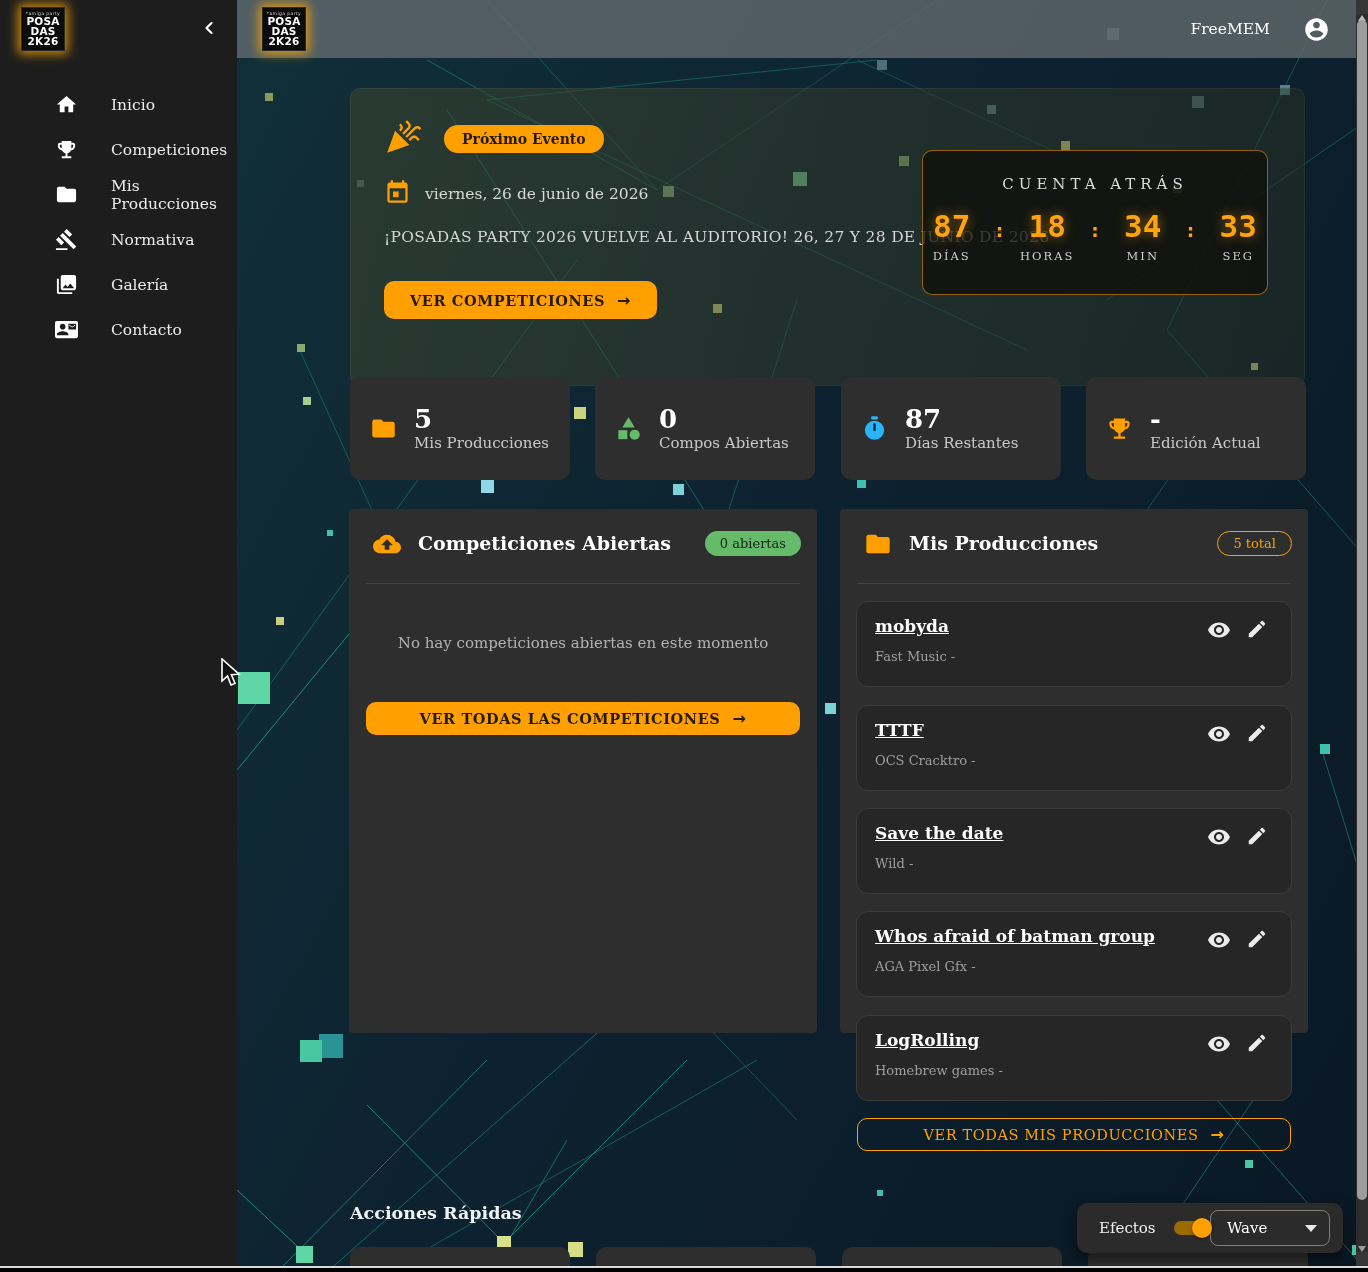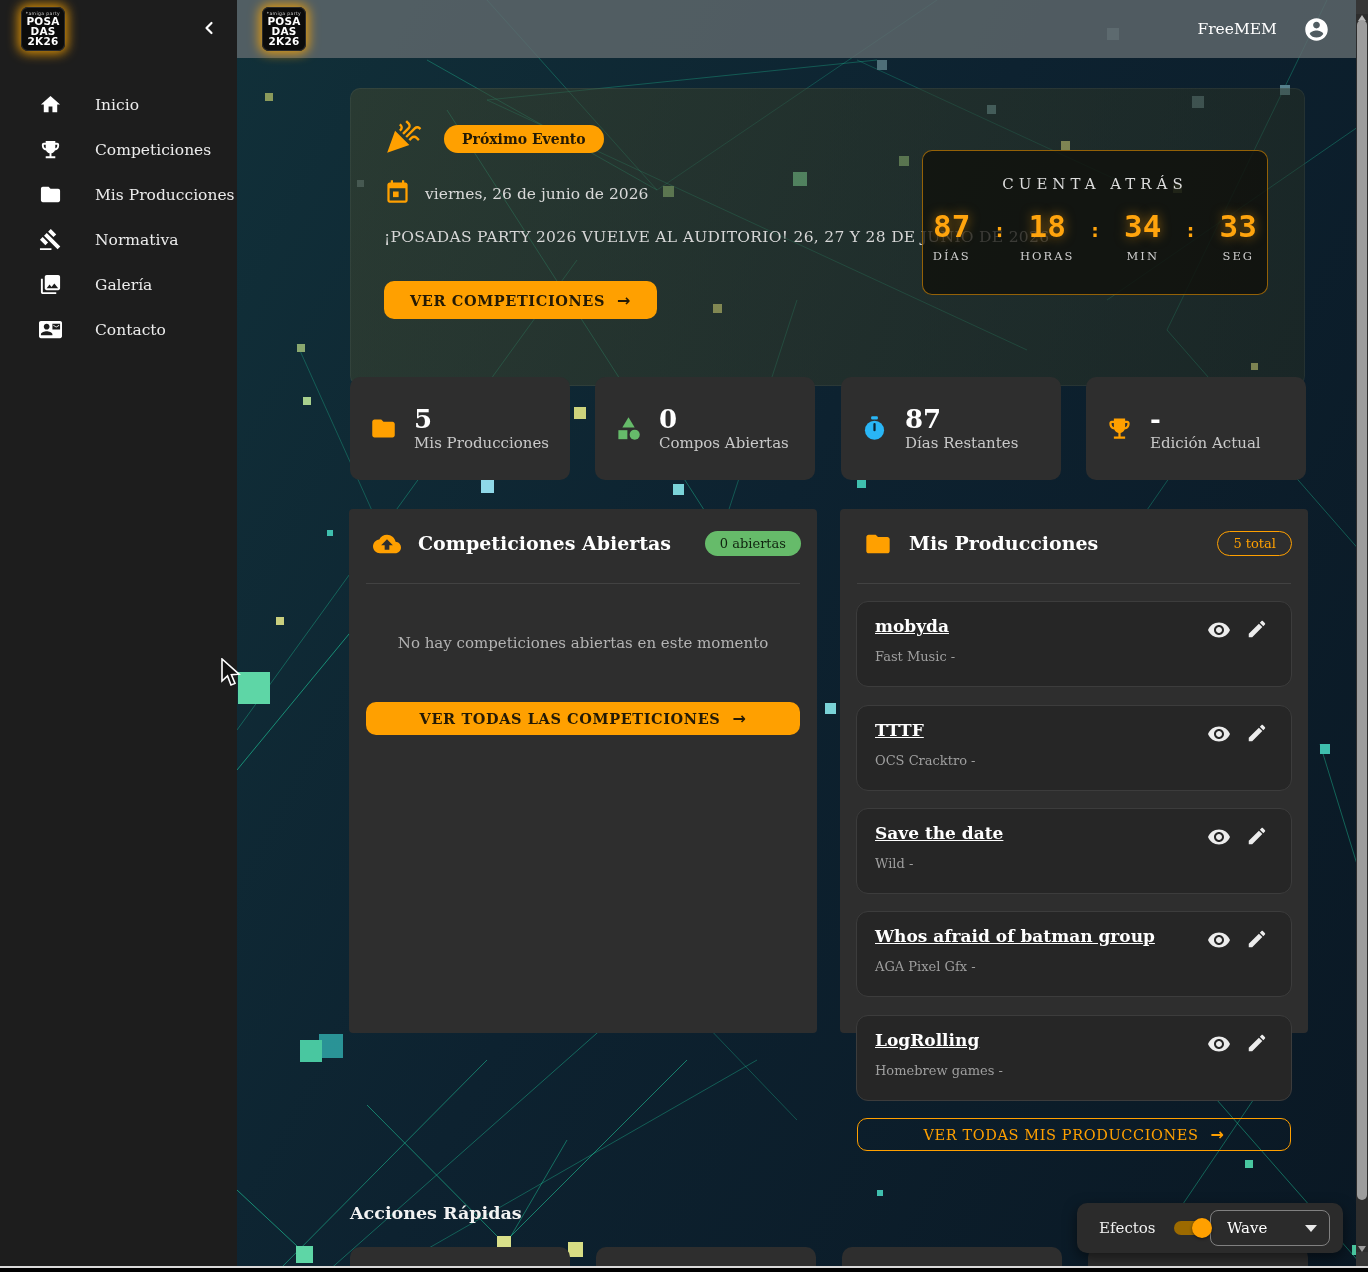--- a/index.html
+++ b/index.html
@@ -2,42 +2,42 @@
 <html><head>
 <meta charset="utf-8">
 <style>
   * { margin:0; padding:0; box-sizing:border-box; }
   html,body { width:1368px; height:1272px; overflow:hidden; background:#0c1f2b;
     font-family:"DejaVu Serif","Liberation Serif",serif; color:#eee; }
   .app { position:relative; width:1368px; height:1272px; }
 
   
   .sidebar { position:absolute; left:0; top:0; width:237px; height:1272px; background:#1d1d1d; z-index:20; }
-  .logo { width:44px; height:44px; background:#0b0b0b; border-radius:7px;
+  .logo { width:44px; height:44px; background:#0b0b0b; border-radius:1px;
     box-shadow:0 0 11px 3px rgba(255,166,0,.8), inset 0 0 0 1px #2a2a2a;
     display:flex; flex-direction:column; align-items:center; justify-content:center; line-height:1; }
   .logo .lg-tag { font-size:4.5px; color:#cfcfcf; letter-spacing:.4px; font-family:"DejaVu Sans",sans-serif; margin-bottom:1px;}
   .logo .lg-big { font-size:10.5px; font-weight:bold; color:#fff; font-family:"DejaVu Sans",sans-serif; letter-spacing:.2px; line-height:.92;}
   .sidebar .logo { position:absolute; left:21px; top:7px; }
   .collapse-btn { position:absolute; left:195px; top:15px; width:28px; height:28px; border:none; background:transparent; cursor:pointer; display:flex; align-items:center; justify-content:center;}
   .nav { position:absolute; top:82px; left:0; right:0; }
-  .nav-item { height:45px; display:flex; align-items:center; padding-left:39px; cursor:pointer; }
+  .nav-item { height:45px; display:flex; align-items:center; padding-left:55px; cursor:pointer; }
   .nav-item .nico { width:24px; height:24px; margin-right:32px; flex:none; display:flex; align-items:center; }
   .nav-item .nlabel { font-size:15.5px; color:#ececec; }
 
   
   .main { position:absolute; left:237px; top:0; width:1131px; height:1272px; overflow:hidden;
     background:linear-gradient(118deg,#113039 0%, #0d2230 45%, #0a1824 100%); }
   .particles { position:absolute; left:0; top:0; z-index:0; }
 
   
   .topbar { position:absolute; left:0; top:0; right:12px; height:58px; background:rgba(98,106,110,.8); z-index:6;
     display:flex; align-items:center; }
   .topbar .logo { position:absolute; left:25px; top:7px; }
-  .topbar-right { position:absolute; right:26px; top:0; height:58px; display:flex; align-items:center; gap:26px; }
+  .topbar-right { position:absolute; right:26px; top:0; height:58px; display:flex; align-items:center; gap:33px; }
   .brand { font-size:15.5px; color:#fff; }
   .avatar-btn { width:27px; height:27px; border:none; background:transparent; cursor:pointer; padding:0;}
 
   
   .hero { position:absolute; left:113px; top:88px; width:955px; height:298px; z-index:2;
     background:linear-gradient(100deg, rgba(64,70,46,.52), rgba(40,48,34,.48));
     border-radius:10px; box-shadow:inset 0 0 0 1px rgba(255,255,255,.05); }
   .hero-badge-row { position:absolute; left:34px; top:30px; display:flex; align-items:center; }
   .badge-pill { margin-left:22px; background:#ffa000; color:#241a05; font-weight:bold; font-size:14px;
     padding:6px 18px; border-radius:18px; }

